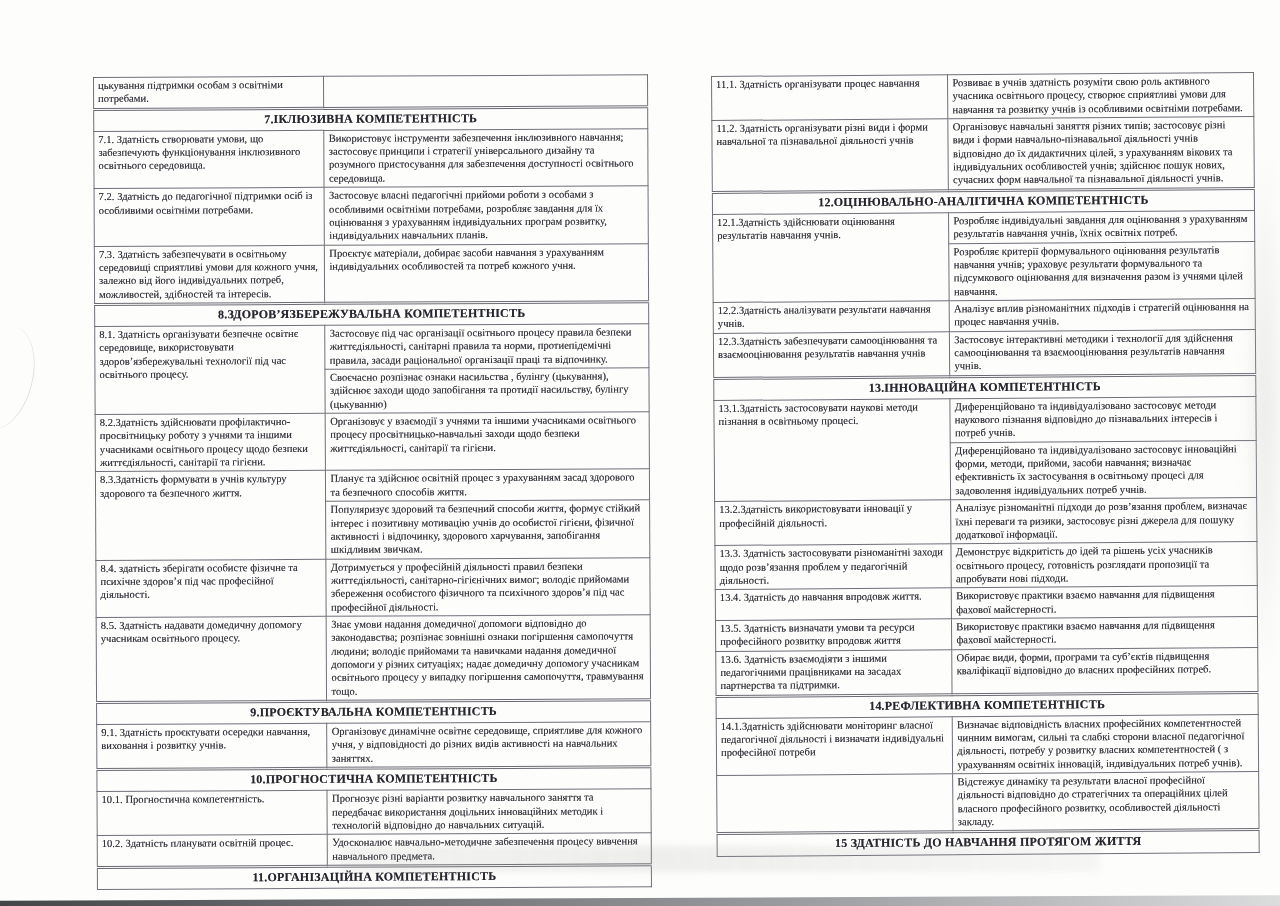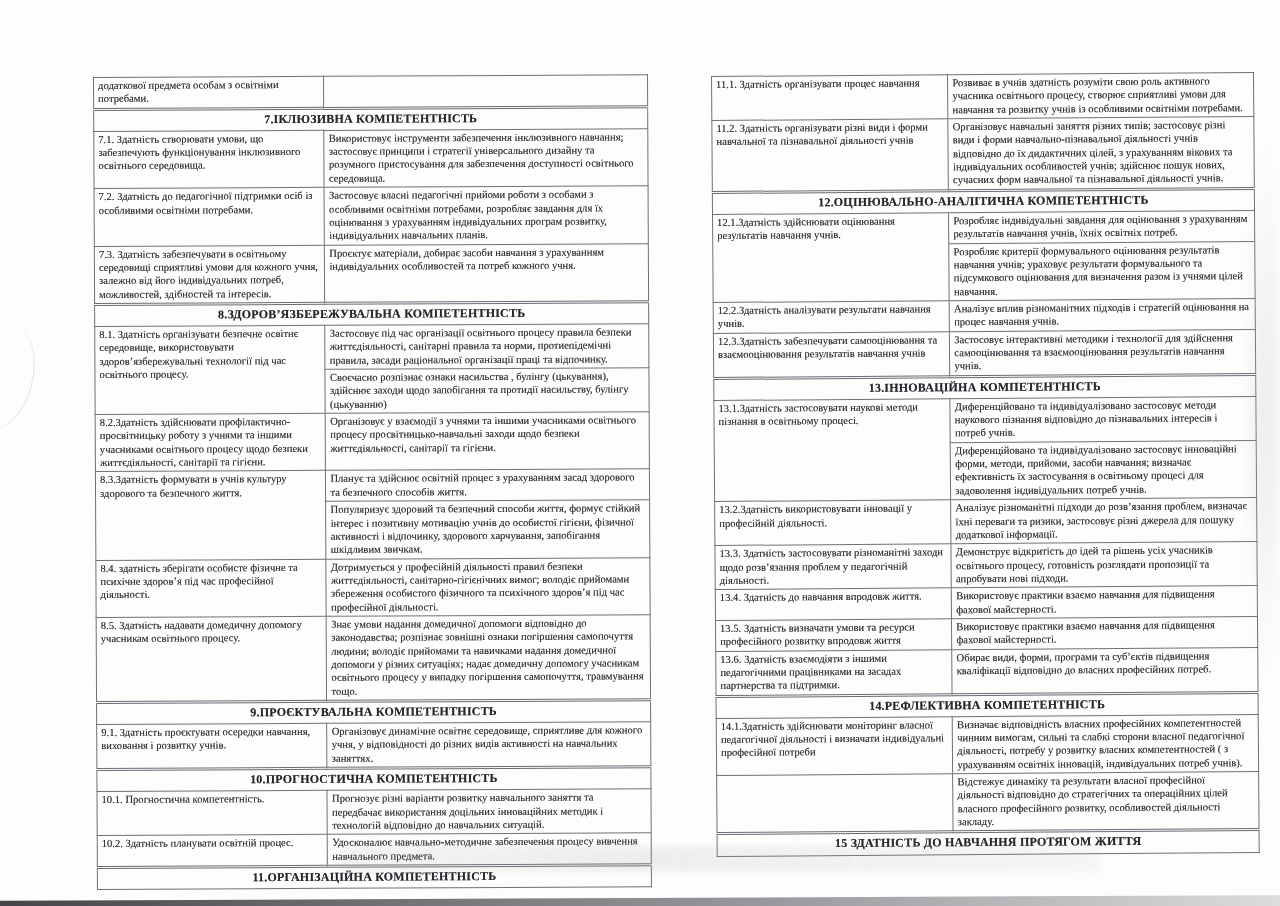--- a/index.html
+++ b/index.html
@@ -64,21 +64,21 @@
 <div class="scan">
 
   <div class="page page-left">
     <table class="comp">
       <colgroup>
           <col class="c1">
           <col class="c2">
         </colgroup>
       <tbody>
           <tr>
-            <td rowspan="1" class="cl">додаткової предмета особам з освітніми потребами.</td>
+            <td rowspan="1" class="cl">цькування підтримки особам з освітніми потребами.</td>
             <td class="cr"></td>
           </tr>
           <tr>
             <td colspan="2" class="hdr">7.ІКЛЮЗИВНА КОМПЕТЕНТНІСТЬ</td>
           </tr>
           <tr>
             <td rowspan="1" class="cl">7.1. Здатність створювати умови, що забезпечують функціонування інклюзивного освітнього середовища.</td>
             <td class="cr">Використовує інструменти забезпечення інклюзивного навчання; застосовує принципи і стратегії універсального дизайну та розумного пристосування для забезпечення доступності освітнього середовища.</td>
           </tr>
           <tr>

